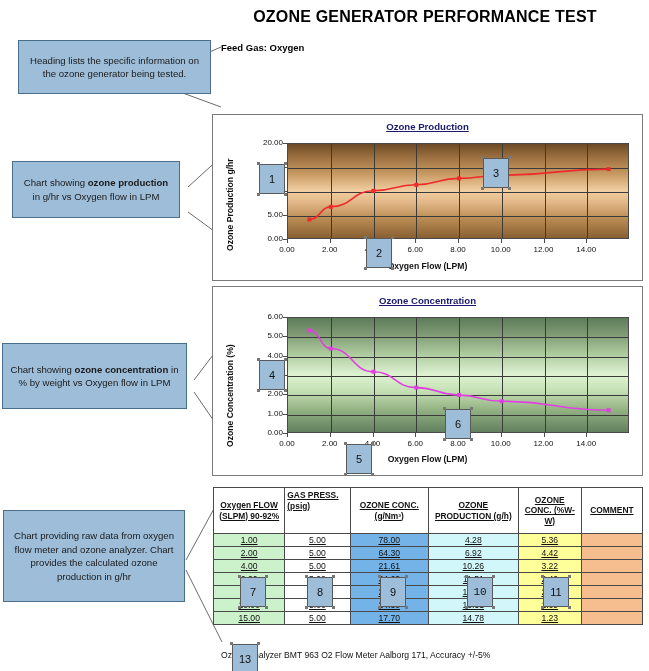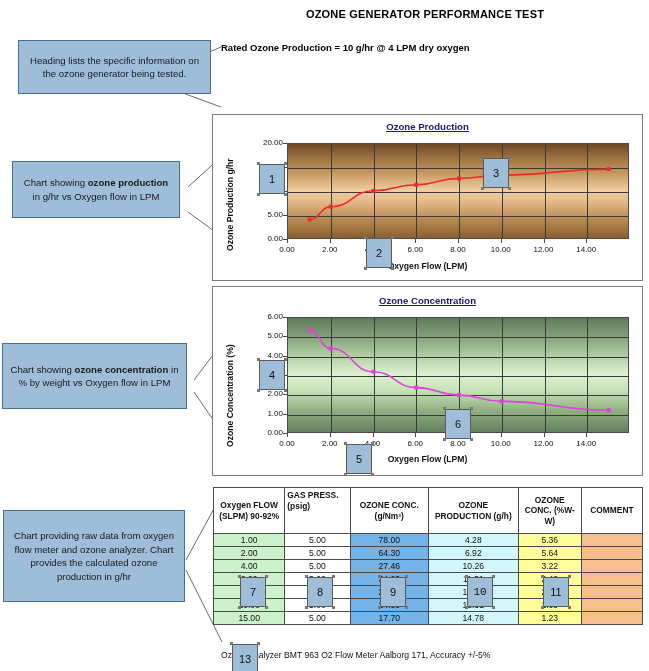--- a/index.html
+++ b/index.html
@@ -9,21 +9,21 @@
     background:#ffffff;
     font-family: "Liberation Sans", sans-serif;
     position: relative;
     overflow: hidden;
   }
 
   
   #page-title {
     position:absolute; left:230px; top:8px; width:390px;
     text-align:center;
-    font-size:11px; font-weight:bold; color:#000;
+    font-size:16px; font-weight:bold; color:#000;
     letter-spacing:.2px;
   }
 
   
   #info-block {
     position:absolute; left:221px; top:42px; width:420px;
     font-size:9.5px; font-weight:bold; color:#000; line-height:12.6px;
   }
   #info-block div { white-space:nowrap; }
 
@@ -93,20 +93,21 @@
     width:430px;
     border-collapse:collapse;
     font-size:8.6px; color:#111;
     background:#fff;
   }
   #data-table th, #data-table td {
     border:1px solid #4a4a4a;
     padding:1px 2px;
     text-align:center;
     height:13px;
+    text-decoration:underline;
   }
   #data-table thead th {
     font-size:8.4px; font-weight:bold;
     background:#ffffff;
     height:46px;
     vertical-align:middle;
     line-height:10.5px;
   }
   #data-table thead th.left { text-align:left; vertical-align:top; padding-top:2px;}
   #data-table td.c0 { background:#ccf2cc; }
@@ -141,21 +142,21 @@
   }
   .badge.handled::before { top:-3px; }
   .badge.handled::after  { bottom:-3px; }
 </style>
 </head>
 <body>
 
 <div id="page-title">OZONE GENERATOR PERFORMANCE TEST</div>
 
 <div id="info-block">
-  <div>Rated Ozone Production = 10 g/hr @ 4 LPM dry oxygen</div>
+  <div>Feed Gas: Oxygen</div>
 </div>
 
 <svg id="leaders">
   <g stroke="#6b6b6b" stroke-width="1" fill="none">
 
     <path d="M180,65 L221,47"></path>
     <path d="M180,92 L221,107"></path>
 
     <path d="M188,187 L244,136"></path>
     <path d="M188,212 L244,253"></path>
@@ -316,27 +317,27 @@
         <td class="c2">78.00</td>
         <td class="c3">4.28</td>
         <td class="c4">5.36</td>
         <td class="c5"></td>
       </tr>
       <tr>
         <td class="c0">2.00</td>
         <td class="c1">5.00</td>
         <td class="c2">64.30</td>
         <td class="c3">6.92</td>
-        <td class="c4">5.64</td>
+        <td class="c4">4.42</td>
         <td class="c5"></td>
       </tr>
       <tr>
         <td class="c0">4.00</td>
         <td class="c1">5.00</td>
-        <td class="c2">27.46</td>
+        <td class="c2">21.61</td>
         <td class="c3">10.26</td>
         <td class="c4">3.22</td>
         <td class="c5"></td>
       </tr>
       <tr>
         <td class="c0">6.00</td>
         <td class="c1">5.00</td>
         <td class="c2">34.60</td>
         <td class="c3">11.51</td>
         <td class="c4">2.40</td>

